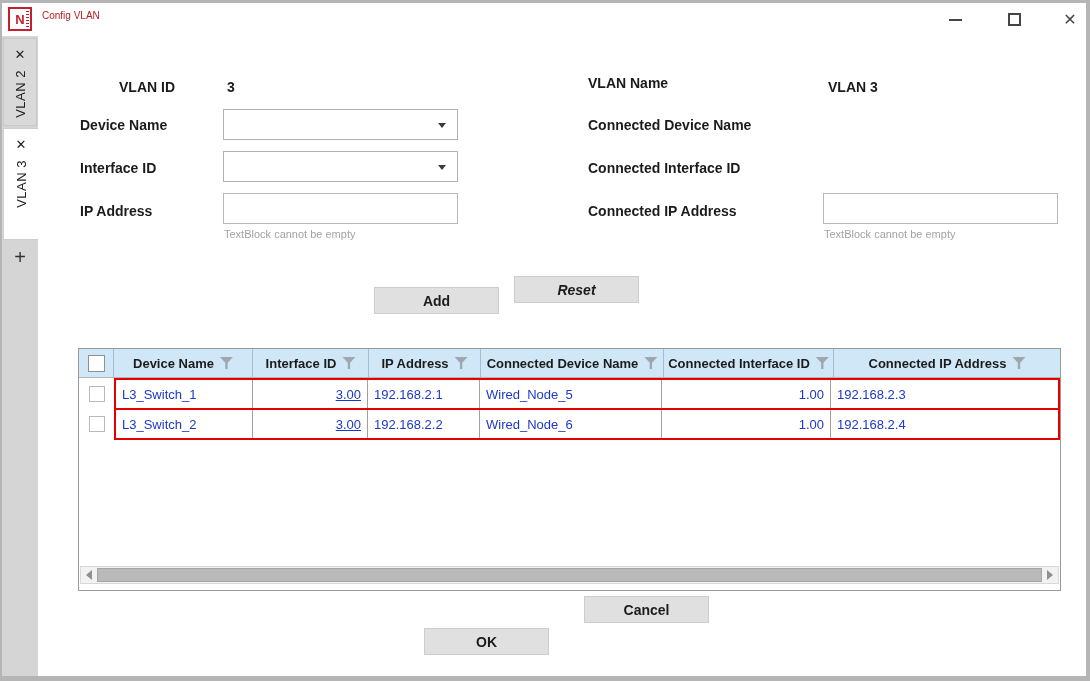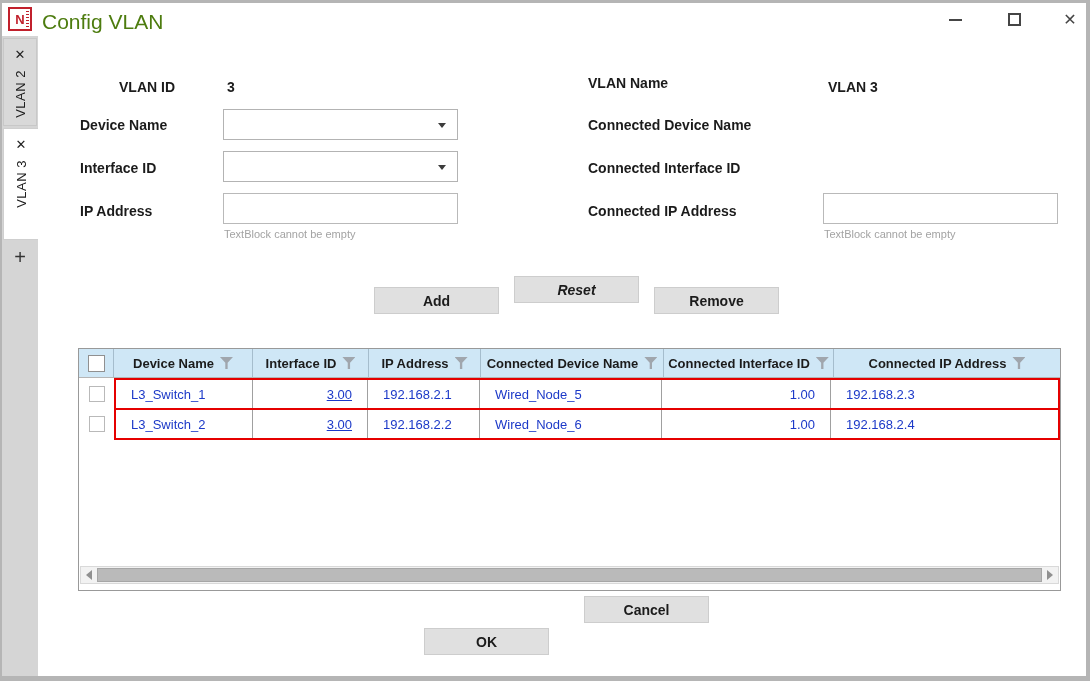--- a/index.html
+++ b/index.html
@@ -13,21 +13,21 @@
   .edge-bottom { left:0; top:676px; width:1090px; height:5px; }
   .edge-left { left:0; top:0; width:2px; height:681px; }
   .edge-right { left:1086px; top:0; width:4px; height:681px; }
 
   
   .titlebar { position:absolute; left:2px; top:3px; width:1084px; height:33px; background:#fff; }
   .logo { position:absolute; left:6px; top:4px; width:24px; height:24px; border:2px solid #c1202c;
           color:#c1202c; font-weight:bold; font-size:13px; display:flex; align-items:center; justify-content:center; }
   .logo::after { content:''; position:absolute; right:1px; top:2px; bottom:2px; width:3px;
           background:repeating-linear-gradient(#c1202c 0 1px, transparent 1px 3px); }
-  .title { position:absolute; left:40px; top:7px; font-size:21px; color:#4d7c0f; }
+  .title { position:absolute; left:40px; top:7px; font-size:10px; color:#b91c1c; }
   .winctrl { position:absolute; top:0; width:34px; height:33px; display:flex; align-items:center; justify-content:center; }
   .btn-min { left:936px; } .btn-max { left:995px; } .btn-close { left:1051px; }
   .glyph-min { width:13px; height:0; border-top:2px solid #454545; }
   .glyph-max { width:13px; height:13px; border:2px solid #454545; }
   .btn-close span { font-size:16px; color:#454545; line-height:1; }
 
   
   .tabstrip { position:absolute; left:2px; top:36px; width:36px; height:640px; background:#d5d5d5; }
   .vtab { position:absolute; left:1px; width:34px; display:flex; flex-direction:column; align-items:center; padding-top:9px; }
   .vtab-vlan2 { top:2px; height:88px; background:#d9d9d9; border:1px solid #c8c8c8; }
@@ -82,21 +82,21 @@
   .w-c3 { width:183px; } .w-c4 { width:170px; } .w-c5 { flex:1; }
   .funnel { width:13px; height:12px; background:#a0a6ad; flex:0 0 auto;
             clip-path:polygon(0 0,100% 0,59% 48%,59% 100%,41% 100%,41% 48%); }
   .checkbox { width:17px; height:17px; background:#fff; border:1px solid #909090; }
   .cbcell { position:absolute; left:0; width:35px; height:30px; display:flex; align-items:center; justify-content:center; }
   .cbcell .checkbox { width:16px; height:16px; border:1px solid #b9b9b9; }
   #cb-row1 { top:30px; } #cb-row2 { top:60px; }
   .rowdata { position:absolute; left:35px; width:946px; height:32px; border:2px solid #e50000; display:flex; background:#fff; }
   #row1 { top:29px; } #row2 { top:59px; }
   .cell { font-size:13px; color:#1c39c8; display:flex; align-items:center; border-right:1px solid #a0a0a0;
-          padding:0 15px; overflow:hidden; white-space:nowrap; }
+          padding:0 6px; overflow:hidden; white-space:nowrap; }
   .cell:last-child { border-right:none; }
   .d-c0 { width:137px; } .d-c1 { width:115px;text-decoration:underline; } .d-c2 { width:112px; }
   .d-c3 { width:182px; } .d-c4 { width:169px; } .d-c5 { flex:1; }
   .num { justify-content:flex-end; }
 
   
   .hscroll { position:absolute; left:1px; top:217px; width:979px; height:18px; background:#f2f2f2;
              border:1px solid #d9d9d9; display:flex; align-items:center; }
   .sb-arrow { width:16px; height:100%; display:flex; align-items:center; justify-content:center; flex:0 0 auto; }
   .tri-left { width:0; height:0; border-top:5px solid transparent; border-bottom:5px solid transparent; border-right:6px solid #909090; }
@@ -163,21 +163,20 @@
   <div class="val" id="val-vlan-name">VLAN 3</div>
 
   <div class="lbl" id="lbl-conn-device">Connected Device Name</div>
   <div class="lbl" id="lbl-conn-if">Connected Interface ID</div>
   <div class="lbl" id="lbl-conn-ip">Connected IP Address</div>
   <input class="txt" id="txt-conn-ip" type="text" value="" style="">
   <div class="hint" id="hint-right">TextBlock cannot be empty</div>
 
   <div class="pbtn" id="btn-add">Add</div>
   <div class="pbtn" id="btn-reset">Reset</div>
-  <div class="pbtn" id="btn-remove">Remove</div>
 
   <div class="table">
     <div class="thead">
       <div class="th w-cb">
         <div class="checkbox"></div>
       </div>
       <div class="th w-c0">
         <span>Device Name</span>
         <span class="funnel"></span>
       </div>

